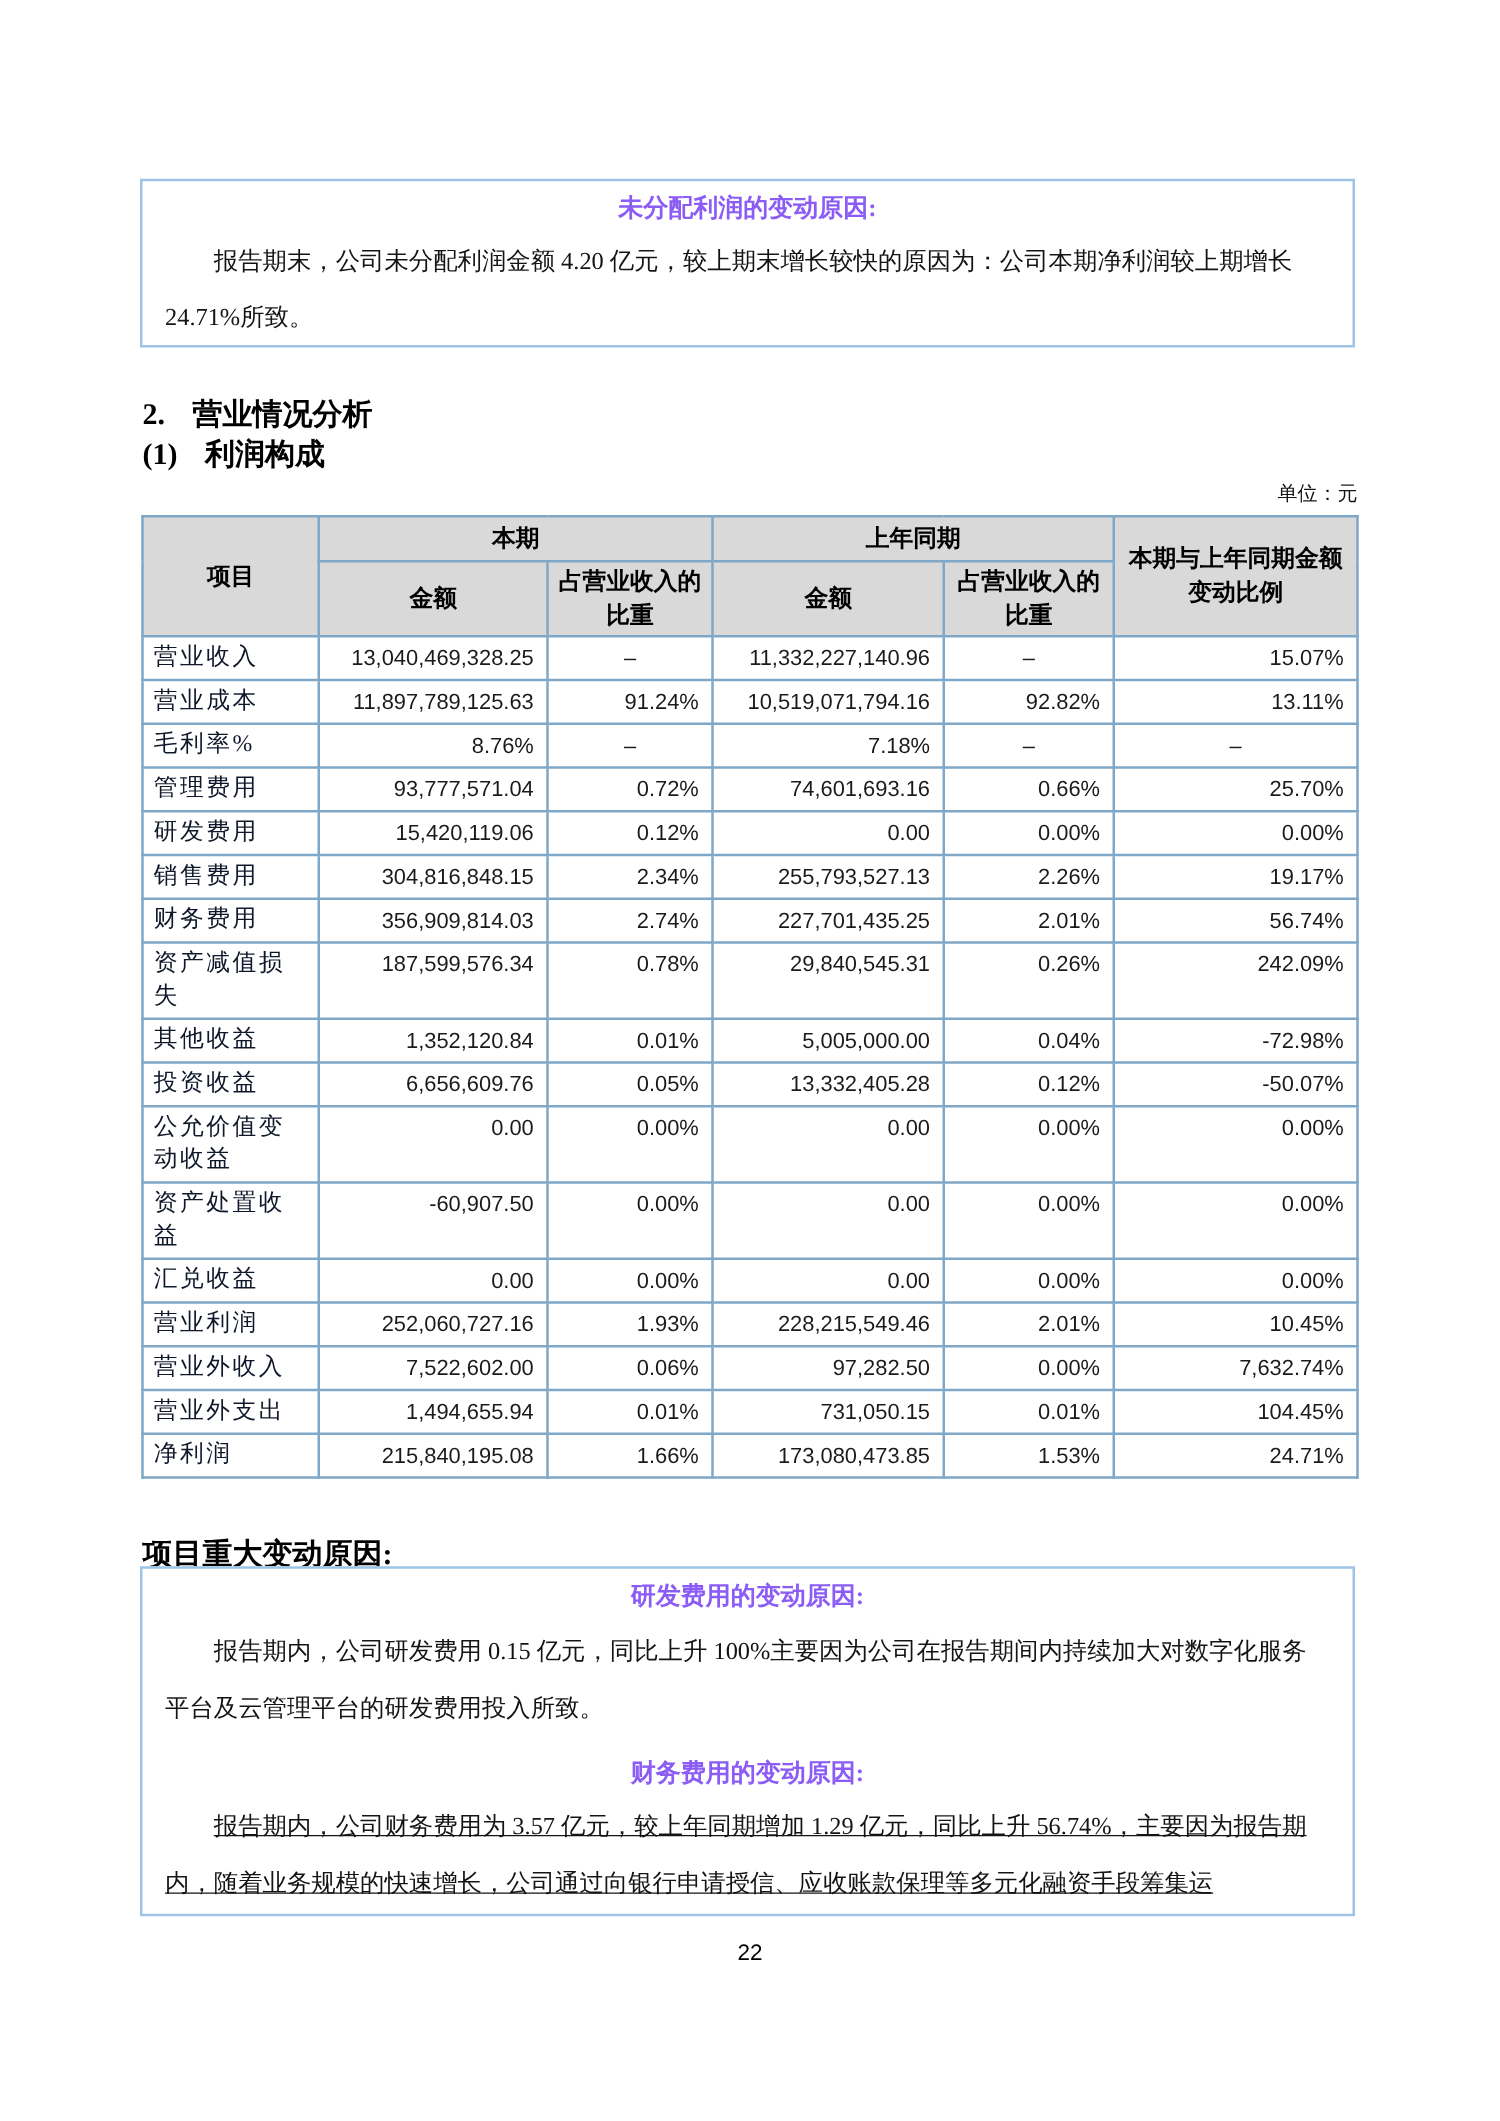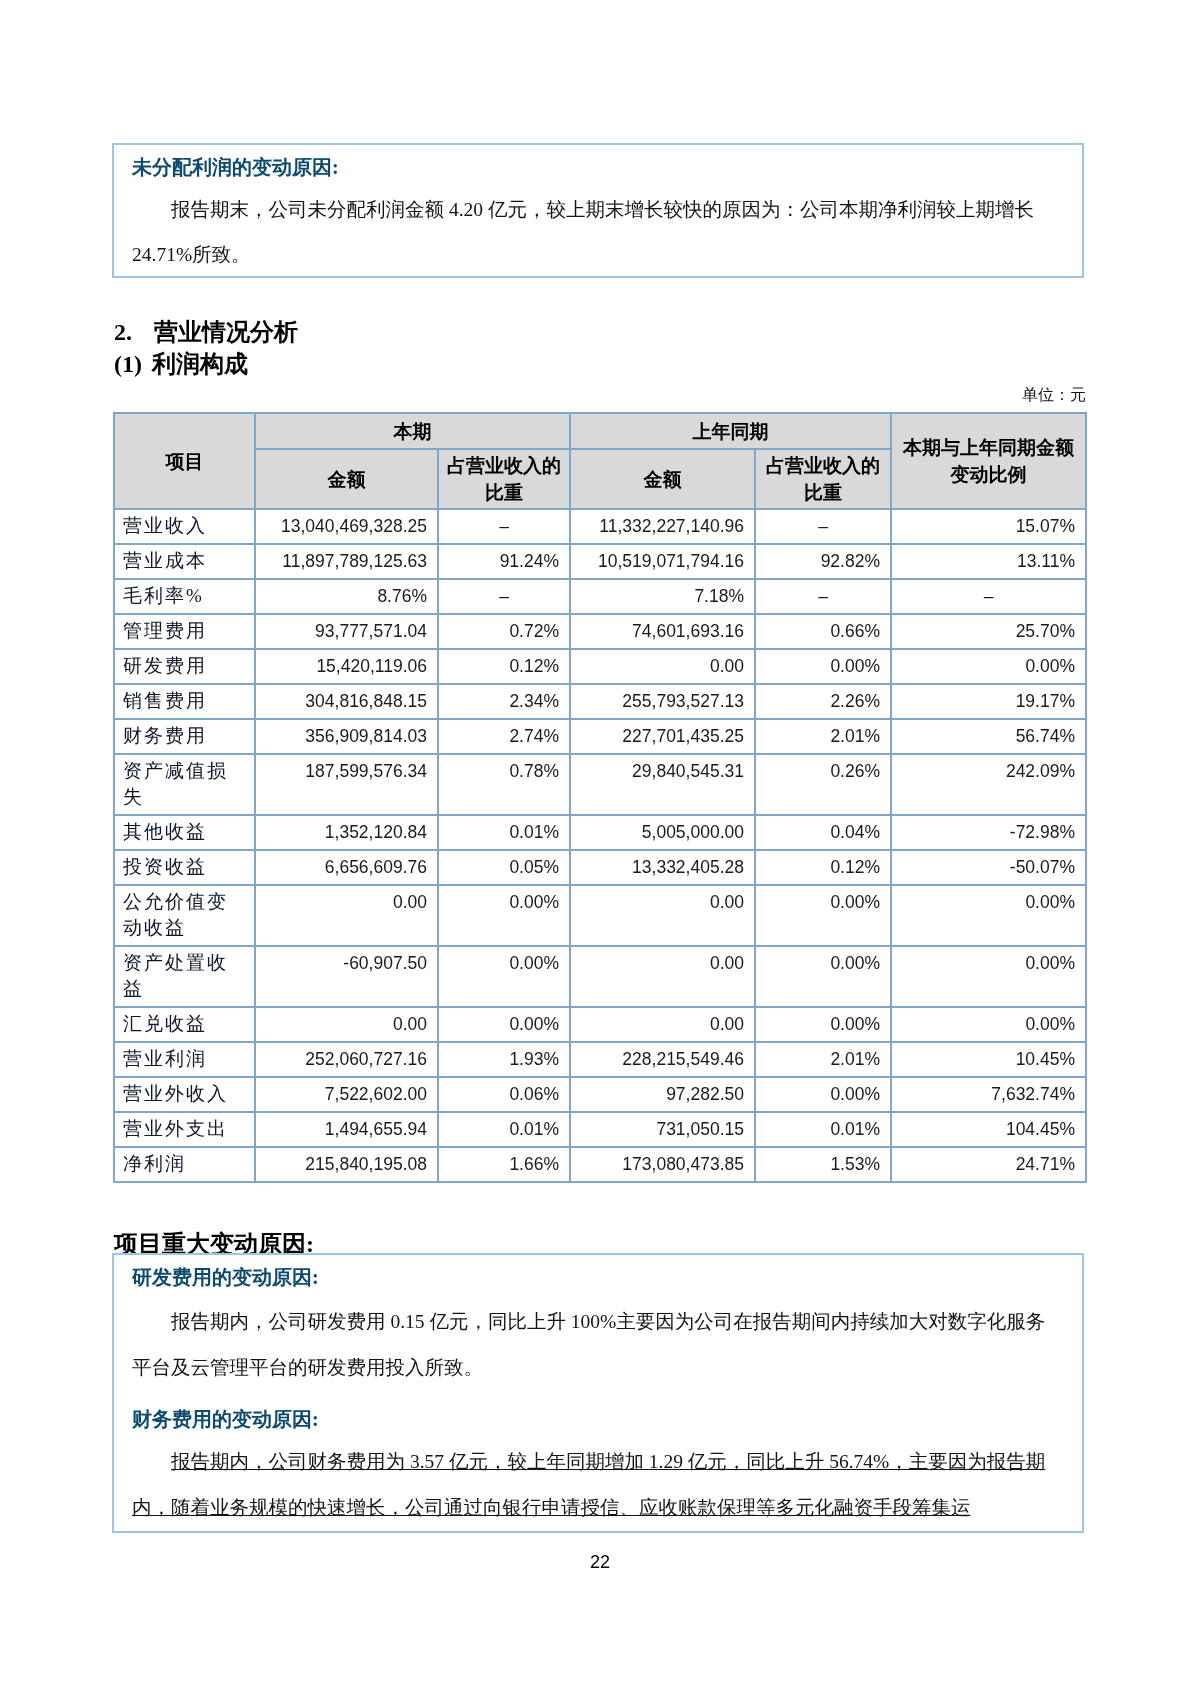--- a/index.html
+++ b/index.html
@@ -16,33 +16,33 @@
     font-family:"Liberation Serif", serif;
     color:#111;
   }
   .abs{position:absolute;}
   .box{
     border:2px solid var(--box-border);
     background:#fff;
     padding:8px 18px 4px 18px;
   }
   .box-heading{
-    font-size:20px;font-weight:bold;color:#0c4a6e;
-    line-height:28px;margin:0;
+    font-size:20px;font-weight:bold;color:#8b5cf6;
+    line-height:28px;margin:0;text-align:center;
   }
   .box-para{
     font-size:19.5px;line-height:45px;color:#141414;
     margin:6px 0 0 0;text-indent:2em;
   }
   .sec-heading{
     font-size:24px;font-weight:bold;color:#000;line-height:24px;
   }
   .sec-num{display:inline-block;}
   .sec-gap{margin-left:22px;}
-  .sec-gap-sm{margin-left:10px;}
+  .sec-gap-sm{margin-left:22px;}
   .unit-label{
     font-size:16px;color:#141414;text-align:right;
   }
   table.fin{
     border-collapse:collapse;table-layout:fixed;
     font-family:"Liberation Sans", sans-serif;
     font-size:17.5px;color:#1a1a1a;
   }
   table.fin th, table.fin td{
     border:2px solid var(--table-border);

